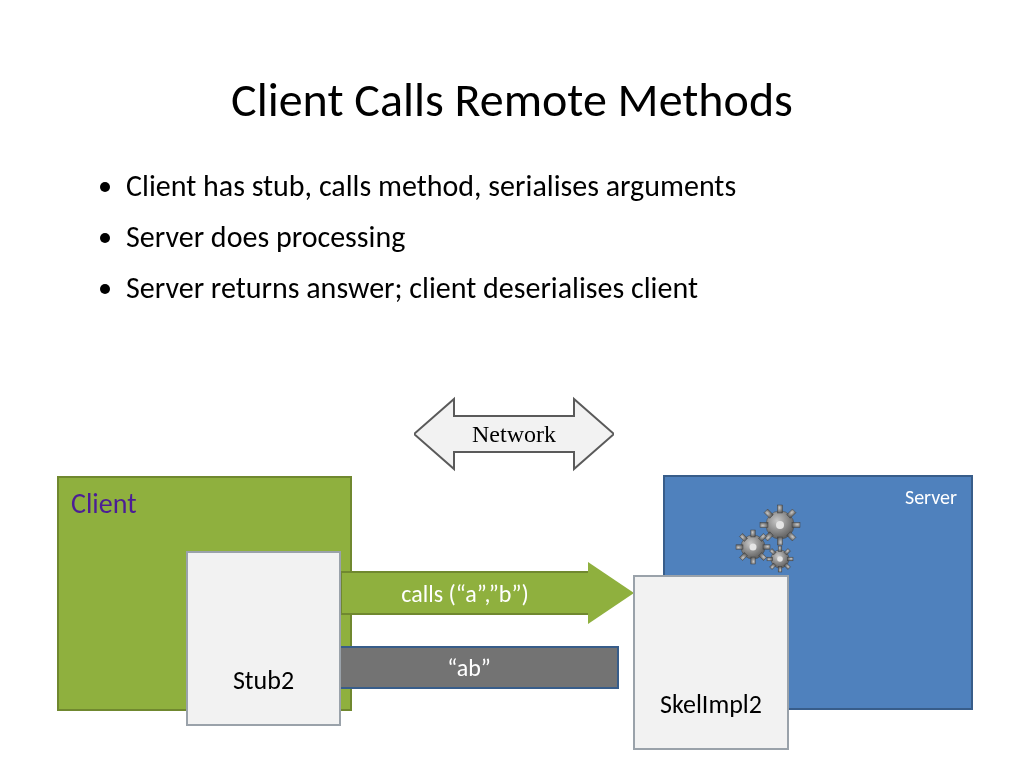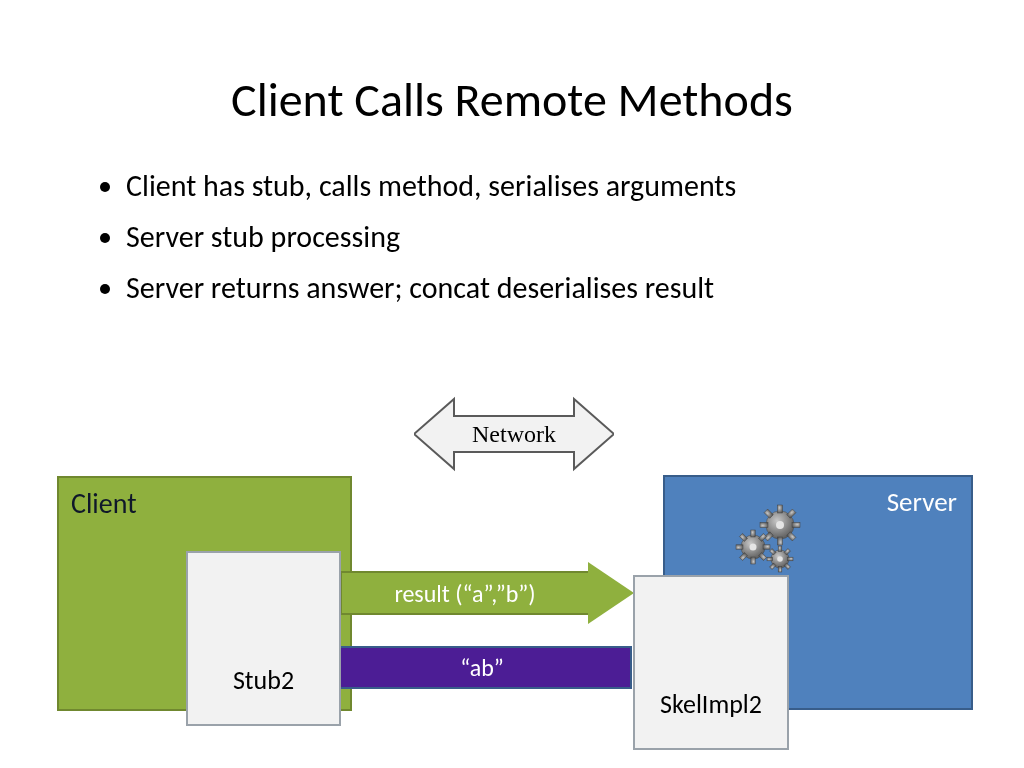--- a/index.html
+++ b/index.html
@@ -60,36 +60,36 @@
     width: 295px;
     height: 235px;
     background: #8FB03E;
     border: 2px solid #70882F;
   }
   .client-box .lbl {
     position: absolute;
     top: 8px;
     left: 12px;
     font-size: 28px;
-    color: #0f172a;
+    color: #4c1d95;
   }
 
   .server-box {
     left: 663px;
     top: 475px;
     width: 310px;
     height: 235px;
     background: #4F81BD;
     border: 2px solid #385D8A;
   }
   .server-box .lbl {
     position: absolute;
     top: 8px;
     right: 14px;
-    font-size: 27px;
+    font-size: 20px;
     color: #fff;
   }
 
   .inner-box {
     background: #F2F2F2;
     border: 2px solid #9AA2AA;
     display: flex;
     align-items: flex-end;
     justify-content: center;
     font-size: 26px;
@@ -158,25 +158,25 @@
   
   .arrow-left {
     position: absolute;
     left: 292px;
     top: 637px;
     width: 343px;
     height: 61px;
   }
   .arrow-left .shaft {
     position: absolute;
-    right: 3px;
+    right: 16px;
     top: 9px;
     width: 298px;
     height: 43px;
-    background: #4c1d95;
+    background: #737373;
     border-top: 2px solid #385D8A;
     border-bottom: 2px solid #385D8A;
     border-right: 2px solid #385D8A;
     display: flex;
     align-items: center;
     justify-content: center;
     color: #fff;
     font-size: 24px;
     box-sizing: border-box;
   }
@@ -232,22 +232,22 @@
 </head>
 <body>
 
 <div class="slide">
 
   <div class="title">Client Calls Remote Methods</div>
 
   <div class="bullets">
     <ul>
       <li>Client has stub, calls method, serialises arguments</li>
-      <li>Server stub processing</li>
-      <li>Server returns answer; concat deserialises result</li>
+      <li>Server does processing</li>
+      <li>Server returns answer; client deserialises client</li>
     </ul>
   </div>
 
   <div class="diagram">
 
     <div class="box client-box">
       <span class="lbl">Client</span>
     </div>
 
     <div class="box server-box">
@@ -256,21 +256,21 @@
 
     <div class="network-arrow">
       <svg viewBox="0 0 200 80">
         <polygon points="0,40 40,5 40,22 160,22 160,5 200,40 160,75 160,58 40,58 40,75" fill="#F2F2F2" stroke="#5A5A5A" stroke-width="2"></polygon>
       </svg>
       <div class="txt">Network</div>
     </div>
 
     <div class="arrow-right">
       <div class="head-border"></div>
-      <div class="shaft">result (“a”,”b”)</div>
+      <div class="shaft">calls (“a”,”b”)</div>
       <div class="head"></div>
     </div>
 
     <div class="arrow-left">
       <div class="head-border"></div>
       <div class="shaft">“ab”</div>
       <div class="head"></div>
     </div>
 
     <div class="box inner-box stub-box">

